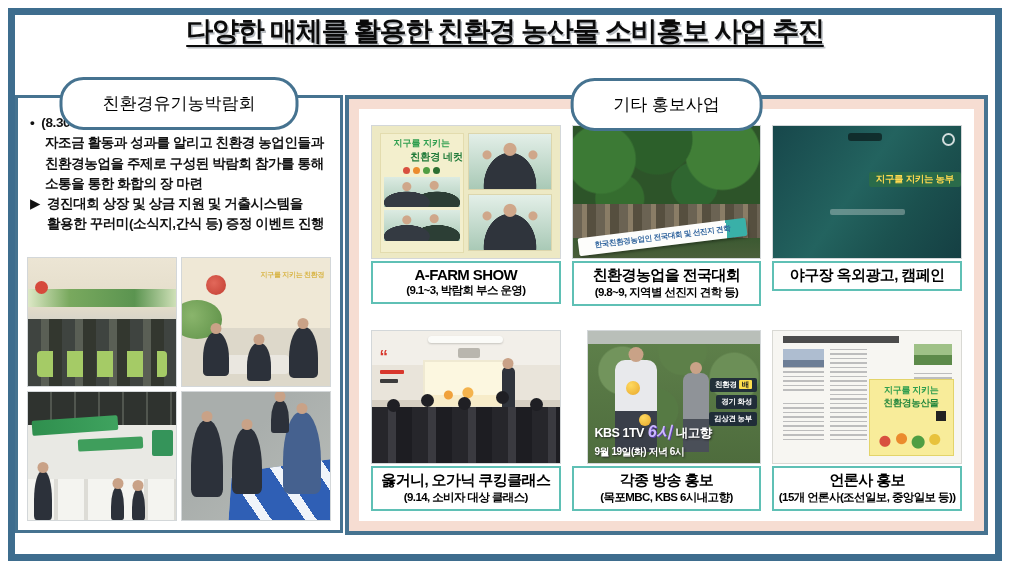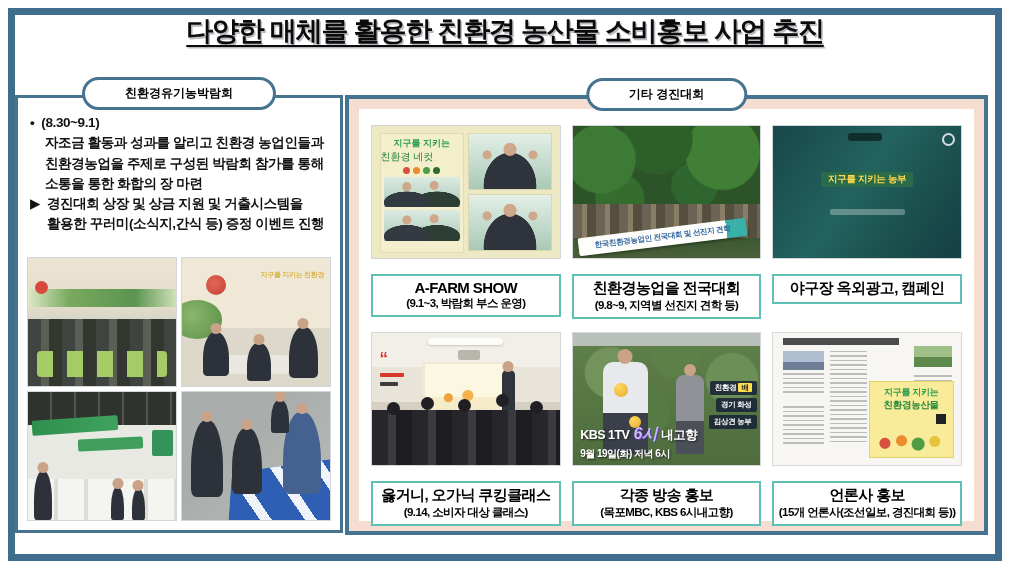--- a/index.html
+++ b/index.html
@@ -11,21 +11,21 @@
          font-size:27px;font-weight:900;letter-spacing:-1.2px;color:#0b0b0b;
          text-decoration:underline;text-underline-offset:5px;
          text-shadow:1.5px 1.5px 0 #b9bdc2;}
 
   .panel{position:absolute;background:#fff;border:3px solid #467390;}
   .panel-left{left:15px;top:95px;width:322px;height:432px;}
   .panel-right{left:345px;top:95px;width:635px;height:432px;border-width:4px;
                box-shadow:inset 0 0 0 10px #f6ddd2;}
   .pill{position:absolute;top:-21px;left:50%;transform:translateX(-50%);
         background:#fff;border:3px solid #467390;border-radius:24px;
-        padding:5px 40px;font-size:12px;font-weight:700;white-space:nowrap;z-index:3;}
+        padding:12px 40px;font-size:17px;font-weight:400;white-space:nowrap;z-index:3;}
 
   
   .lp-body{padding:15px 8px 6px 12px;font-size:13.5px;font-weight:700;
            letter-spacing:-0.4px;line-height:1.5;color:#121212;}
   .lp-row{display:flex;gap:7px;}
   .lp-desc{padding-left:15px;}
   .lp-arrow-cont{padding-left:17px;}
 
   
   .lgrid{position:absolute;left:9px;right:9px;bottom:9px;height:264px;
@@ -66,28 +66,28 @@
 
   .lp4{background:linear-gradient(135deg,#a9aeac 0 40%,#b9bdb8 100%);}
   .lp4-table{position:absolute;right:-6%;bottom:-8%;width:74%;height:50%;border-radius:6px;
              background-color:#2f5fb5;transform:rotate(-8deg) skewX(-12deg);
              background-image:repeating-linear-gradient(55deg,rgba(255,255,255,.93) 0 9px,transparent 9px 34px);}
 
   
   .cards{position:absolute;inset:10px;padding:16px 12px 0;display:grid;
          grid-template-columns:repeat(3,1fr);column-gap:11px;row-gap:13px;}
   .card .photo{height:132px;}
-  .caption{margin-top:15px;border:2px solid #5fc0b5;background:#fff;text-align:center;padding:3px 2px 4px;}
+  .caption{margin-top:2px;border:2px solid #5fc0b5;background:#fff;text-align:center;padding:3px 2px 4px;}
   .cap-t{font-size:15px;font-weight:800;letter-spacing:-0.6px;}
   .cap-s{font-size:11.5px;font-weight:700;letter-spacing:-0.6px;}
 
   .ph1{background:#ede9c4;}
   .ph1-l{position:absolute;left:4%;top:5%;width:44%;height:90%;background:#f3efcd;border:1px solid #e3dcae;}
   .ph1-t1{color:#2f9e4f;font-weight:800;font-size:9px;text-align:center;margin-top:3px;}
-  .ph1-t2{color:#1f7a38;font-weight:400;font-size:10px;text-align:left;}
+  .ph1-t2{color:#1f7a38;font-weight:700;font-size:10px;text-align:right;}
   .ph1-veg{display:flex;justify-content:center;gap:3px;margin:3px 0;}
   .vdot{width:7px;height:7px;border-radius:50%;}
   .ph1-tile{height:26%;margin:3px 3px 0;
     background:
       radial-gradient(circle at 30% 32%, #cfa78a 0 4px, transparent 5px),
       radial-gradient(circle at 66% 28%, #cfa78a 0 4px, transparent 5px),
       radial-gradient(ellipse at 30% 85%, #343a42 0 30%, transparent 31%),
       radial-gradient(ellipse at 70% 85%, #2c3e35 0 30%, transparent 31%),
       linear-gradient(180deg,#dcebe2,#a9c9b6);}
   .ph1-r{position:absolute;right:4%;top:5%;width:45%;height:90%;display:flex;flex-direction:column;gap:4px;}
@@ -109,21 +109,21 @@
   .ph2-crowd{position:absolute;left:0;right:0;bottom:15%;height:26%;
       background:repeating-linear-gradient(90deg,#6b6353 0 9px,#8a7d66 9px 14px,#564f3f 14px 23px);}
   .ph2-banner{position:absolute;left:3%;bottom:9%;width:88%;transform:rotate(-7deg);
       color:#34679f;font-weight:800;font-size:7.5px;text-align:center;padding:4px 2px;
       border-radius:2px;box-shadow:1px 2px 3px rgba(0,0,0,.35);letter-spacing:-0.3px;
       background:linear-gradient(90deg,#fdfdfb 0 88%,#39b0a8 88%);}
 
   .ph3{background:linear-gradient(125deg,#17474b 0%,#23635f 45%,#1b514f 70%,#153f43 100%);}
   .ph3-ui{position:absolute;top:5%;left:40%;width:34px;height:8px;background:rgba(10,25,25,.7);border-radius:3px;}
   .ph3-circ{position:absolute;top:5%;right:3%;width:9px;height:9px;border:2px solid rgba(255,255,255,.8);border-radius:50%;}
-  .ph3-tagrow{position:absolute;top:32%;left:0;right:0;text-align:center;}
+  .ph3-tagrow{position:absolute;top:32%;left:0;right:0;text-align:right;}
   .ph3-tag{display:inline-block;background:#2a6b4a;color:#ffd94f;font-size:9.5px;font-weight:800;
            padding:1px 7px;border-radius:2px;letter-spacing:-0.3px;}
   .ph3-head{position:absolute;top:46%;left:0;right:0;text-align:center;color:#fff;font-weight:900;
             font-size:13px;letter-spacing:-0.8px;text-shadow:1px 1px 2px rgba(0,0,0,.55);}
   .ph3-sub{position:absolute;top:63%;left:30%;width:40%;height:6px;background:rgba(225,232,228,.35);border-radius:2px;}
 
   .ph4{background:linear-gradient(180deg,#f2efe9 0 26%,#e9e4da 26% 52%,#d6cfc2 52% 100%);}
   .ph4-light{position:absolute;top:4%;left:30%;width:40%;height:7px;background:#fbfbf8;border-radius:4px;
              box-shadow:0 1px 2px rgba(0,0,0,.18);}
   .ph4-proj{position:absolute;top:13%;left:46%;width:22px;height:10px;background:#b9b6ae;border-radius:2px;}
@@ -139,21 +139,21 @@
   .ph4-crowd{position:absolute;bottom:0;left:0;right:0;height:42%;
       background:repeating-linear-gradient(90deg,#26262b 0 16px,#3a3a40 16px 24px,#1d1d22 24px 40px);}
   .hd{position:absolute;width:13px;height:13px;border-radius:50%;background:#1f1f24;}
 
   .ph5{background:
       linear-gradient(180deg,#b9bfb9 0 10%,rgba(0,0,0,0) 10%),
       radial-gradient(circle at 20% 30%, #72945c 0 14%, transparent 15%),
       radial-gradient(circle at 55% 15%, #5d8049 0 16%, transparent 17%),
       radial-gradient(circle at 85% 35%, #6c8f57 0 14%, transparent 15%),
       radial-gradient(circle at 40% 60%, #567a44 0 16%, transparent 17%),
-      linear-gradient(180deg,#5f814b,#4e6c3d);}
+      linear-gradient(180deg,#5f814b,#4e6c3d); margin-left: 15px;}
   .p5a{position:absolute;left:16%;top:22%;width:24%;height:70%;border-radius:10px 10px 0 0;
        background:linear-gradient(180deg,#e8e9ec 0 55%,#3a3f4a 55%);}
   .p5a::before{content:"";position:absolute;top:-13px;left:50%;transform:translateX(-50%);
        width:15px;height:15px;border-radius:50%;background:#c9a287;}
   .p5b{position:absolute;left:55%;top:32%;width:15%;height:60%;border-radius:8px 8px 0 0;
        background:linear-gradient(180deg,#8f9398 0 58%,#4a4f58 58%);}
   .p5b::before{content:"";position:absolute;top:-11px;left:50%;transform:translateX(-50%);
        width:12px;height:12px;border-radius:50%;background:#c9a287;}
   .fr{position:absolute;width:14px;height:14px;border-radius:50%;
       background:radial-gradient(circle at 35% 30%,#ffd95e,#e8a82c);}
@@ -249,21 +249,21 @@
         <div class="lp4-table"></div>
         <div class="fig" style="left:6%;top:22%;width:22%;height:60%;"></div>
         <div class="fig" style="left:34%;top:28%;width:20%;height:52%;"></div>
         <div class="fig" style="right:6%;top:16%;width:26%;height:64%;background:#45618f;"></div>
         <div class="fig" style="left:60%;top:6%;width:12%;height:26%;"></div>
       </div>
     </div>
   </div>
 
   <div class="panel panel-right">
-    <div class="pill">기타 경진대회</div>
+    <div class="pill">기타 홍보사업</div>
 
     <div class="cards">
 
       <div class="card">
         <div class="photo ph1">
           <div class="ph1-l">
             <div class="ph1-t1">지구를 지키는</div>
             <div class="ph1-t2">친환경 네컷</div>
             <div class="ph1-veg">
               <span class="vdot" style="background:#d8503f;"></span>
@@ -367,19 +367,19 @@
           <div class="np-ph2"></div>
           <div class="np-ad">
             <div class="np-a1">지구를 지키는</div>
             <div class="np-a2">친환경농산물</div>
             <div class="np-qr"></div>
             <div class="np-veg"></div>
           </div>
         </div>
         <div class="caption">
           <div class="cap-t">언론사 홍보</div>
-          <div class="cap-s">(15개 언론사(조선일보, 경진대회 등))</div>
+          <div class="cap-s">(15개 언론사(조선일보, 중앙일보 등))</div>
         </div>
       </div>
 
     </div>
   </div>
 </div>
 
 </body></html>

